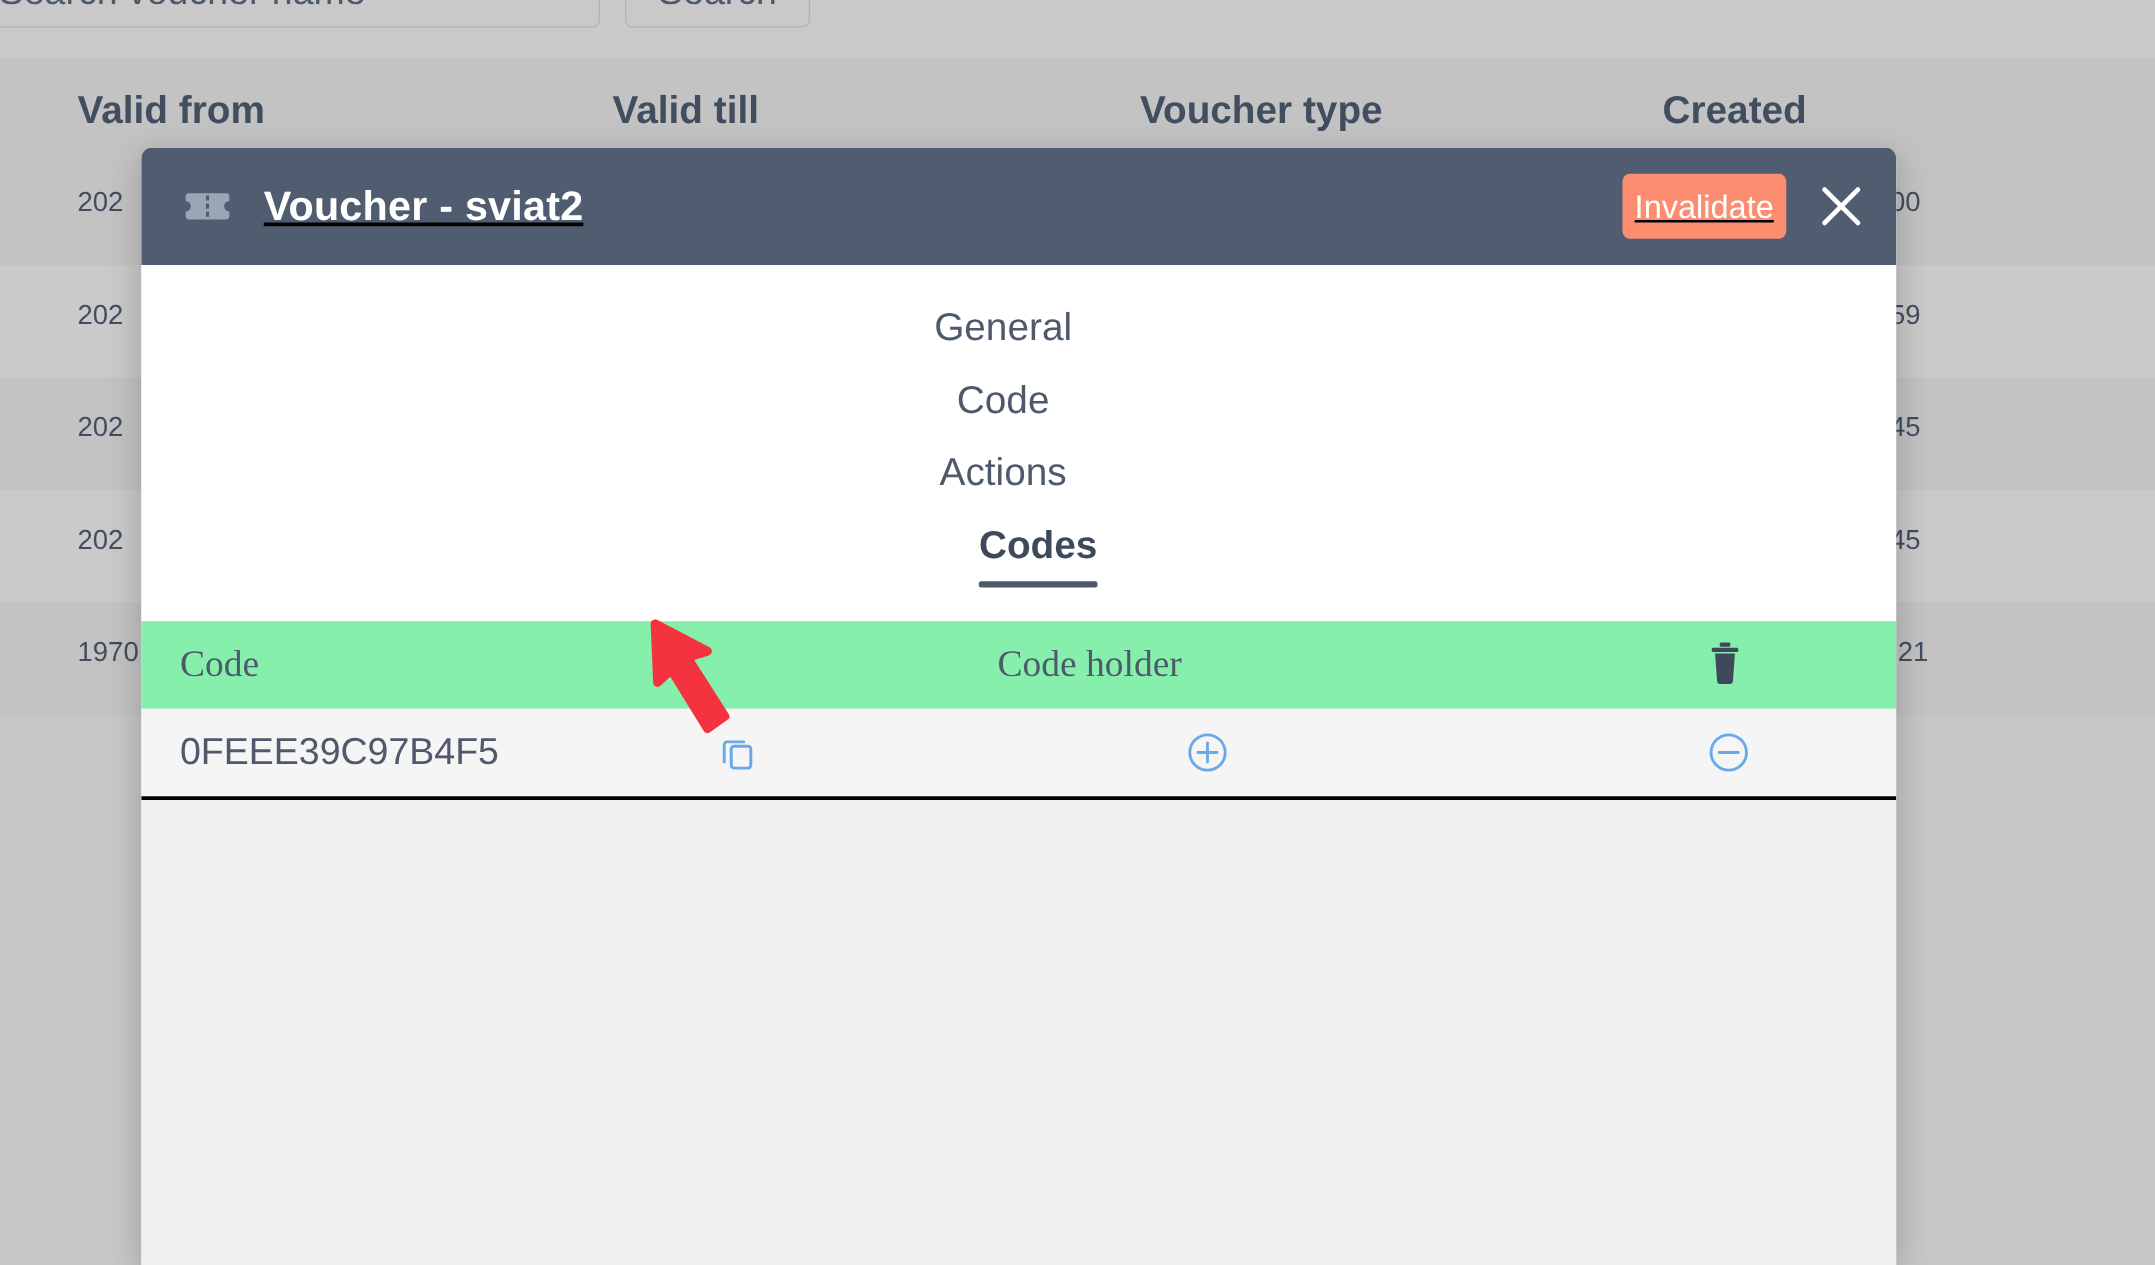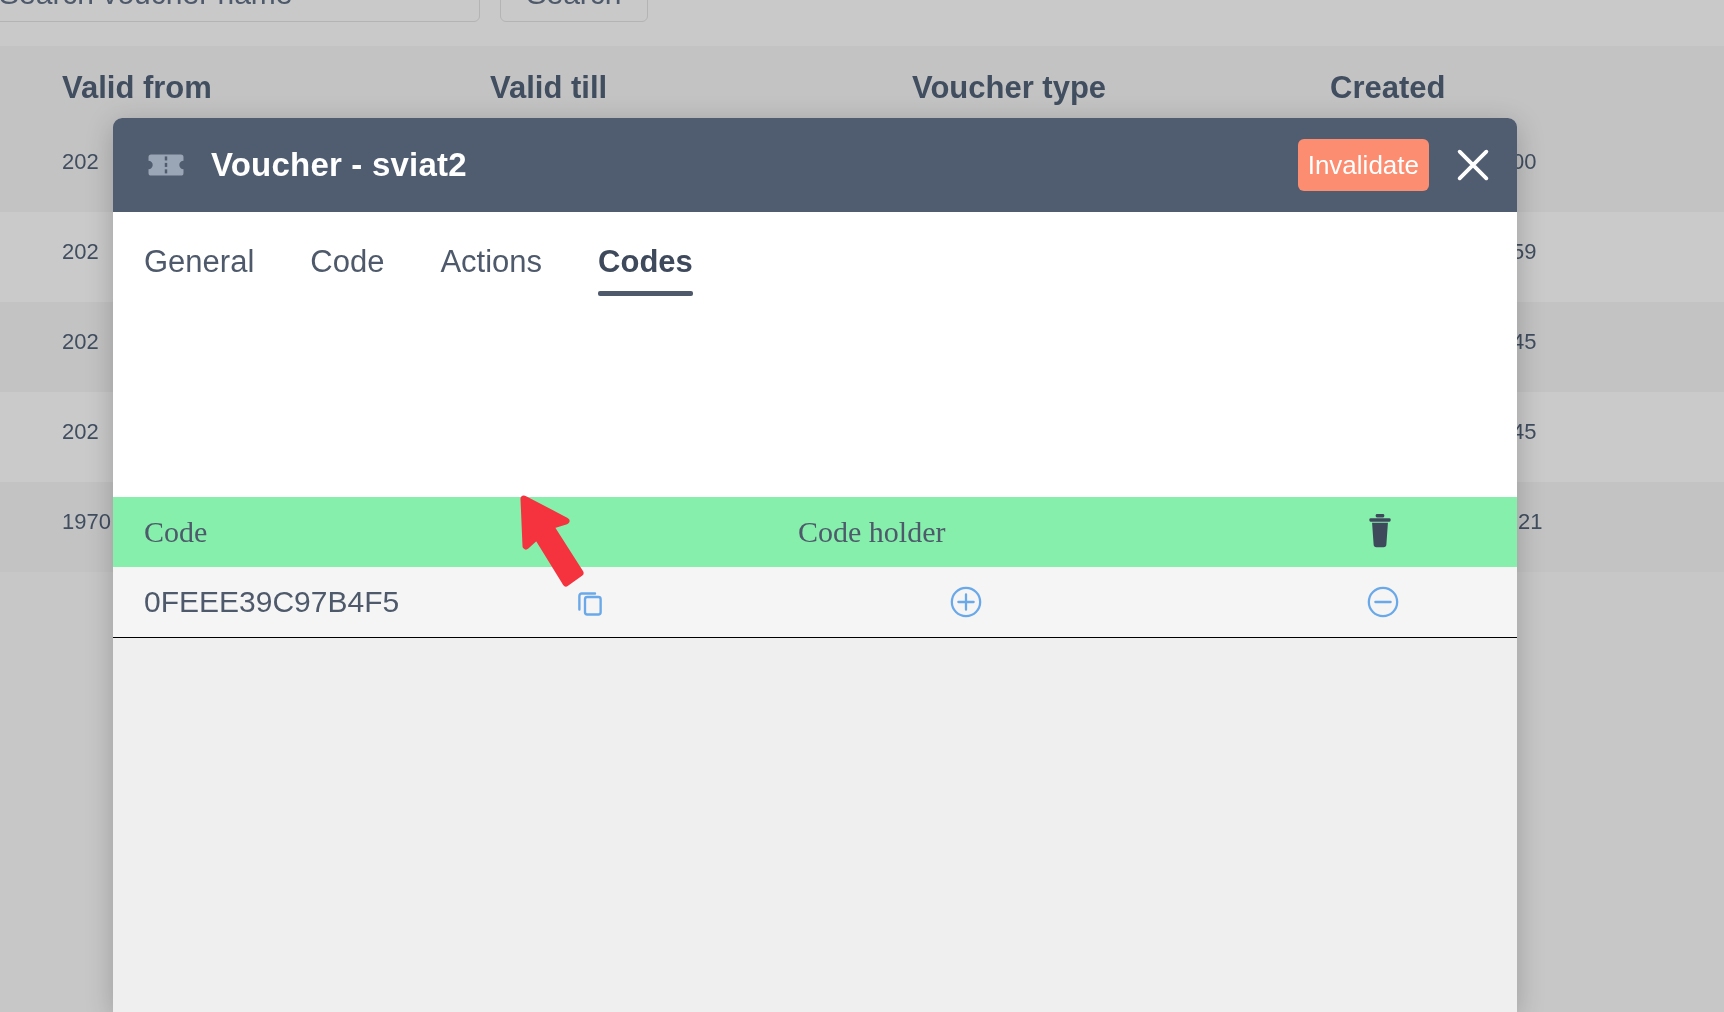--- a/index.html
+++ b/index.html
@@ -129,20 +129,21 @@
   }
 
   .modal-header {
     position: relative;
     height: 94px;
     background: #505d70;
     display: flex;
     align-items: center;
     padding: 0 0 0 32px;
     box-sizing: border-box;
+    text-decoration: underline;
   }
 
   .ticket-icon {
     width: 42px;
     height: 42px;
     flex: 0 0 auto;
     display: block;
   }
 
   .modal-title {
@@ -186,20 +187,21 @@
     background: #ffffff;
     height: 285px;
     position: relative;
   }
 
   .tabs {
     display: flex;
     align-items: center;
     padding: 26px 0 0 31px;
     gap: 0;
+    flex-direction: column;
   }
 
   .tab {
     position: relative;
     font-size: 31px;
     color: #4e5a6b;
     padding: 6px 0 16px 0;
     margin-right: 56px;
     cursor: pointer;
     white-space: nowrap;
@@ -265,21 +267,21 @@
     position: absolute;
     right: 120px;
     top: 14px;
     cursor: pointer;
   }
 
   .codes-row {
     position: relative;
     height: 70px;
     background: #f5f5f5;
-    border-bottom: 1px solid #000000;
+    border-bottom: 3px solid #000000;
   }
 
   .code-value {
     position: absolute;
     left: 31px;
     top: 18px;
     color: #4e5a6b;
     font-size: 30px;
     white-space: nowrap;
   }

